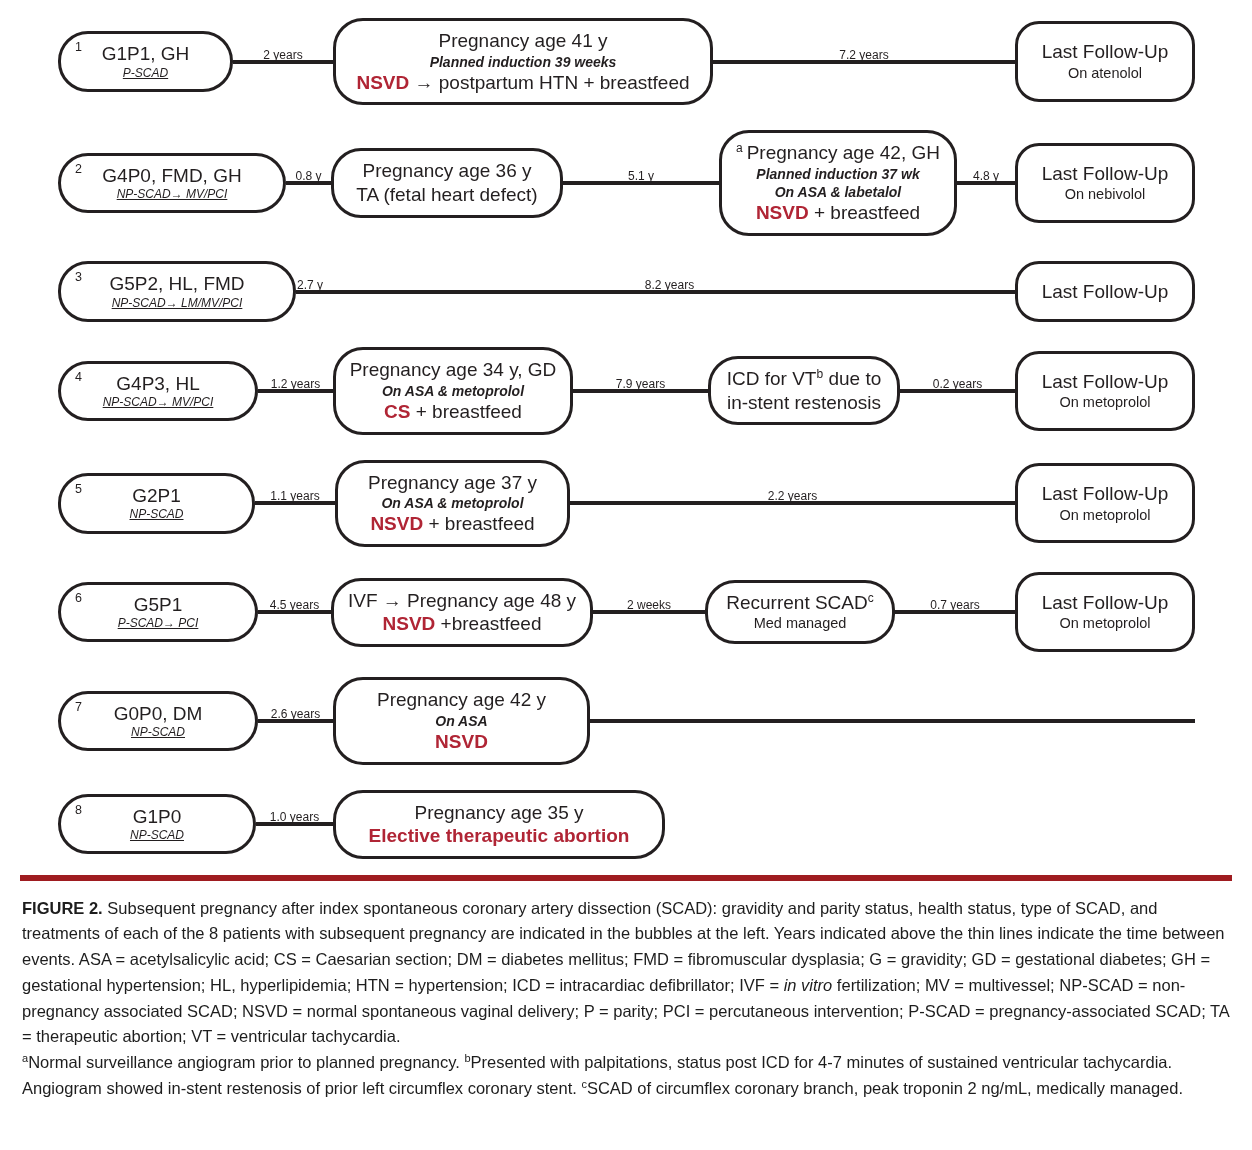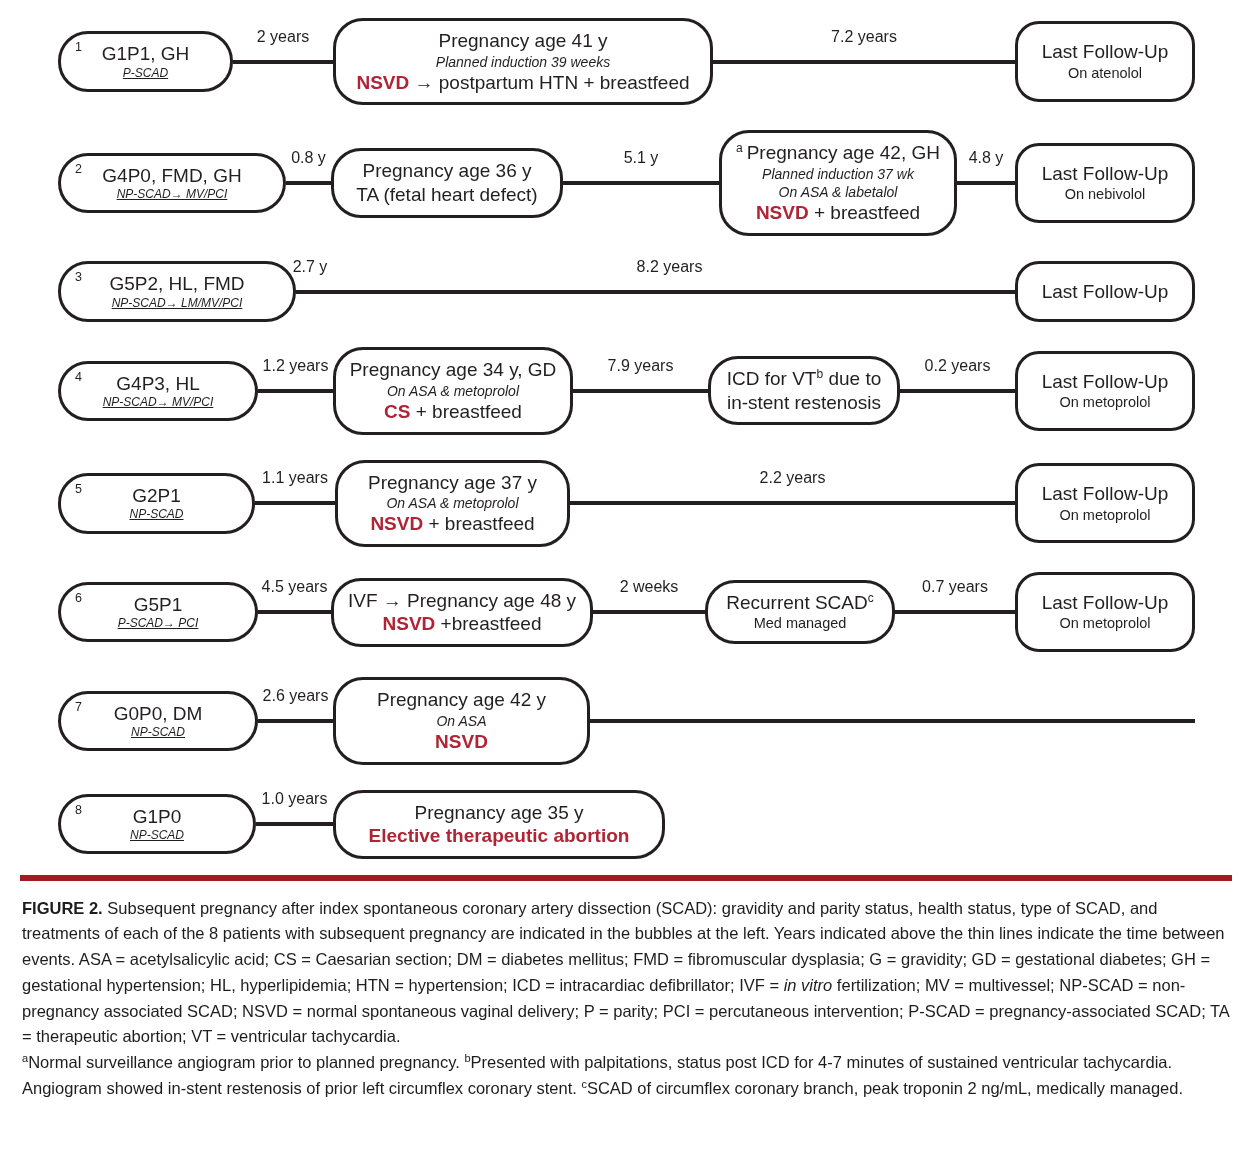--- a/index.html
+++ b/index.html
@@ -11,28 +11,28 @@
   }
   .diagram{padding:18px 57px 0 58px;display:flex;flex-direction:column;gap:25px;}
   .row{display:flex;align-items:center;}
   .box{
     border:3.5px solid var(--ink);border-radius:30px;background:#fff;
     text-align:center;padding:8px 12px;position:relative;box-sizing:border-box;
     flex-shrink:0;display:flex;flex-direction:column;justify-content:center;
   }
   .t{font-size:19px;line-height:1.24;white-space:nowrap;}
   .p2{font-size:12px;font-style:italic;line-height:1.26;white-space:nowrap;text-decoration:underline;}
-  .isub{font-size:14px;font-style:italic;font-weight:normal;line-height:1.3;white-space:nowrap;}
+  .isub{font-size:14px;font-style:italic;font-weight:bold;line-height:1.3;white-space:nowrap;}
   .nsub{font-size:14.5px;line-height:1.3;white-space:nowrap;}
   .red{color:var(--red);font-weight:bold;}
   .sup-num{position:absolute;top:7px;left:14px;font-size:12.5px;line-height:1;}
   .conn{position:relative;height:4px;background:var(--ink);flex-shrink:0;}
   .grow{flex:1 1 auto;}
-  .lbl{position:absolute;bottom:18px;left:50%;transform:translateX(-50%);
-       font-size:16px;white-space:nowrap;color:var(--ink);}
+  .lbl{position:absolute;bottom:2px;left:50%;transform:translateX(-50%);
+       font-size:12px;white-space:nowrap;color:var(--ink);}
   .fu{width:180px;border-width:3px;border-radius:24px;padding:16px 8px;}
   .fu-na{width:150px;border-width:2.5px;border-radius:20px;margin-right:15px;padding:8px;}
   .bsup{font-size:12px;vertical-align:super;margin-right:4px;line-height:0;}
   sup.insup{font-size:12px;line-height:0;}
   .rule{height:6px;background:var(--rule);margin:16px 20px 0;}
   .caption{padding:15px 22px 0;font-size:16.5px;line-height:1.56;color:#1d1d1d;}
   .caption p{margin:0;}
   .caption .fnp{margin-top:0;}
   .caption sup{font-size:11px;line-height:0;}
   b.figlabel{font-weight:bold;}

